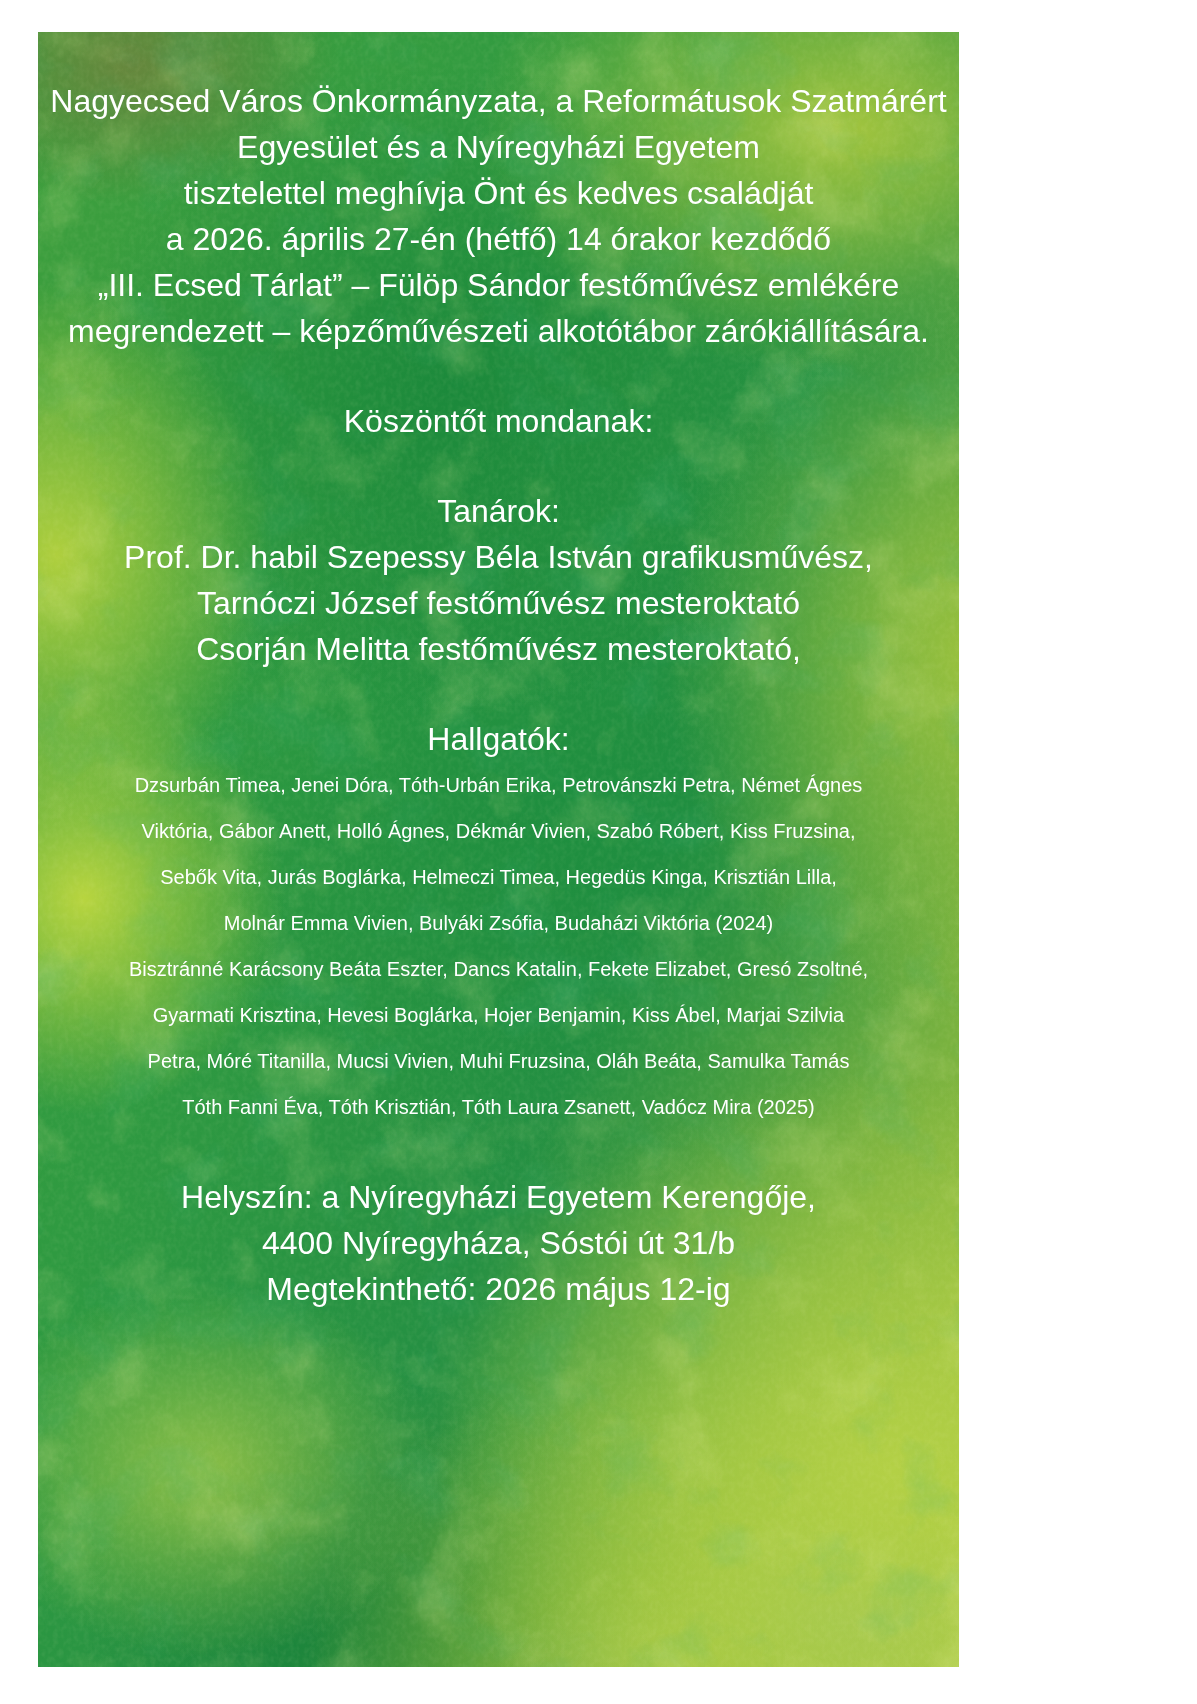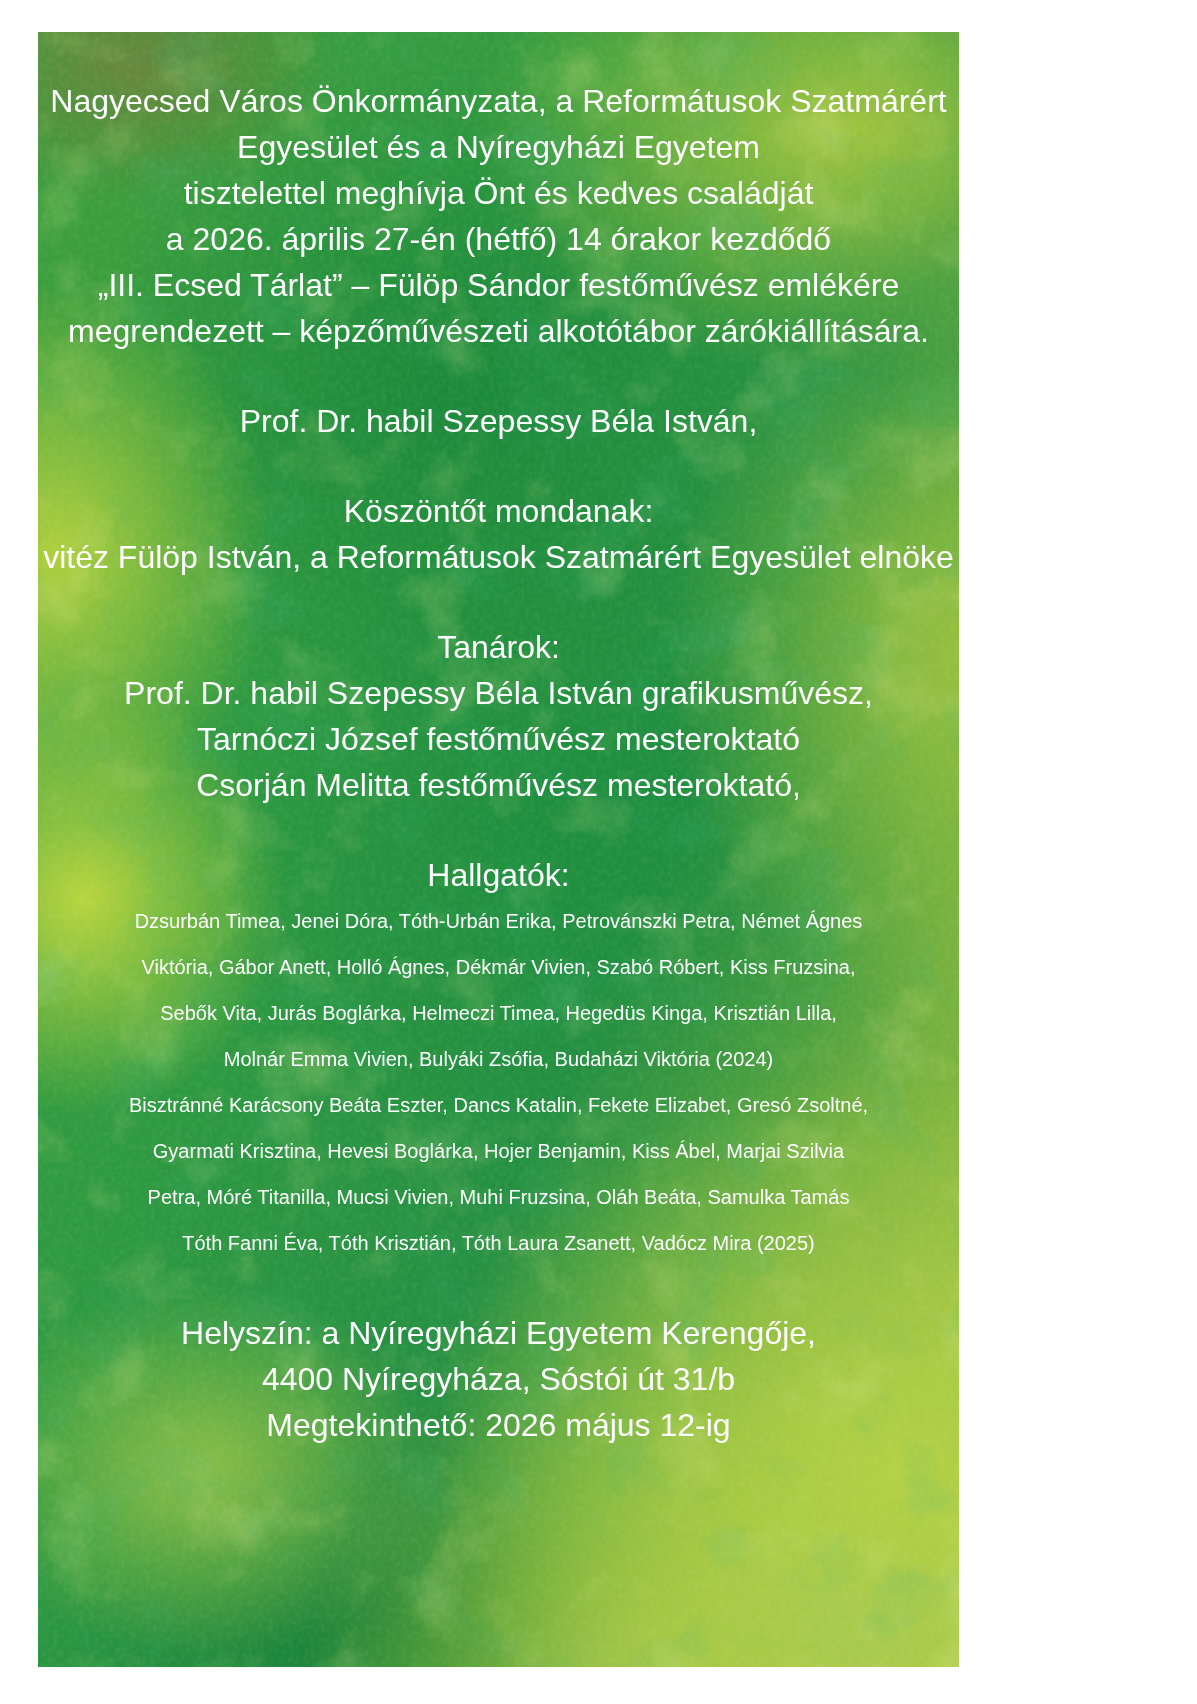--- a/index.html
+++ b/index.html
@@ -94,28 +94,26 @@
           <div class="line">Nagyecsed Város Önkormányzata, a Reformátusok Szatmárért</div>
           <div class="line">Egyesület és a Nyíregyházi Egyetem</div>
           <div class="line">tisztelettel meghívja Önt és kedves családját</div>
           <div class="line">a 2026. április 27-én (hétfő) 14 órakor kezdődő</div>
           <div class="line">„III. Ecsed Tárlat” – Fülöp Sándor festőművész emlékére</div>
           <div class="line">megrendezett – képzőművészeti alkotótábor zárókiállítására.</div>
         </div>
 
       <div class="block">
         <div>
-            <div class="line">Prof. Dr. habil Szepessy Béla István,</div>
           </div>
       </div>
 
       <div class="block">
         <div class="line">Köszöntőt mondanak:</div>
         <div>
-            <div class="line">vitéz Fülöp István, a Reformátusok Szatmárért Egyesület elnöke</div>
           </div>
       </div>
 
       <div class="block">
         <div class="line">Tanárok:</div>
         <div>
             <div class="line">Prof. Dr. habil Szepessy Béla István grafikusművész,</div>
             <div class="line">Tarnóczi József festőművész mesteroktató</div>
             <div class="line">Csorján Melitta festőművész mesteroktató,</div>
           </div>

